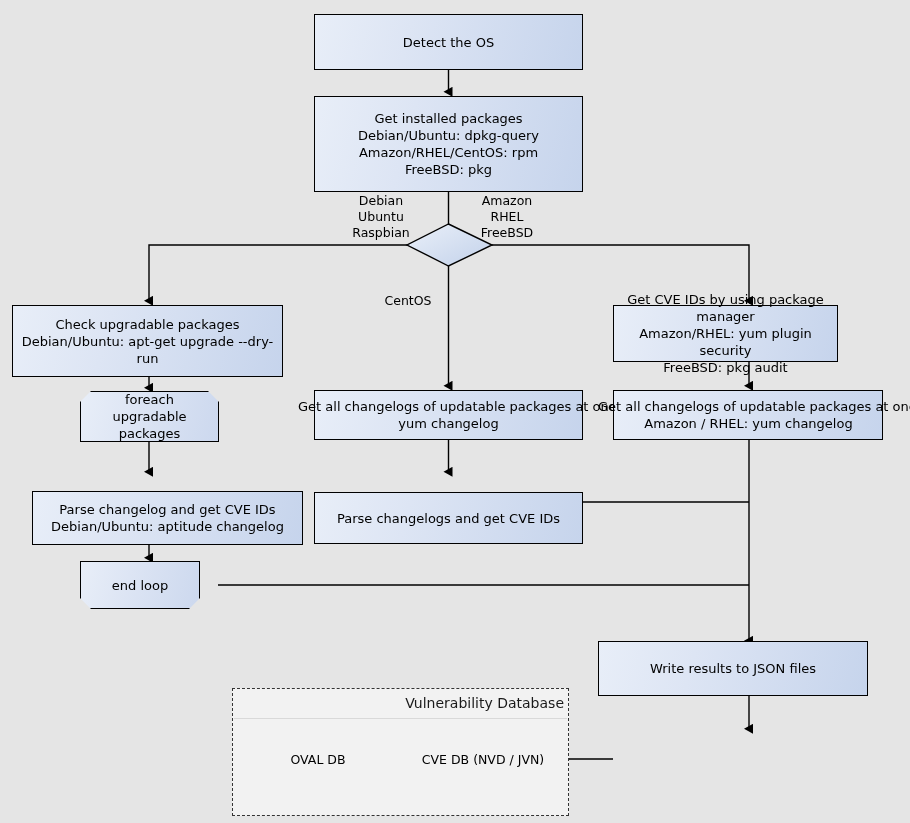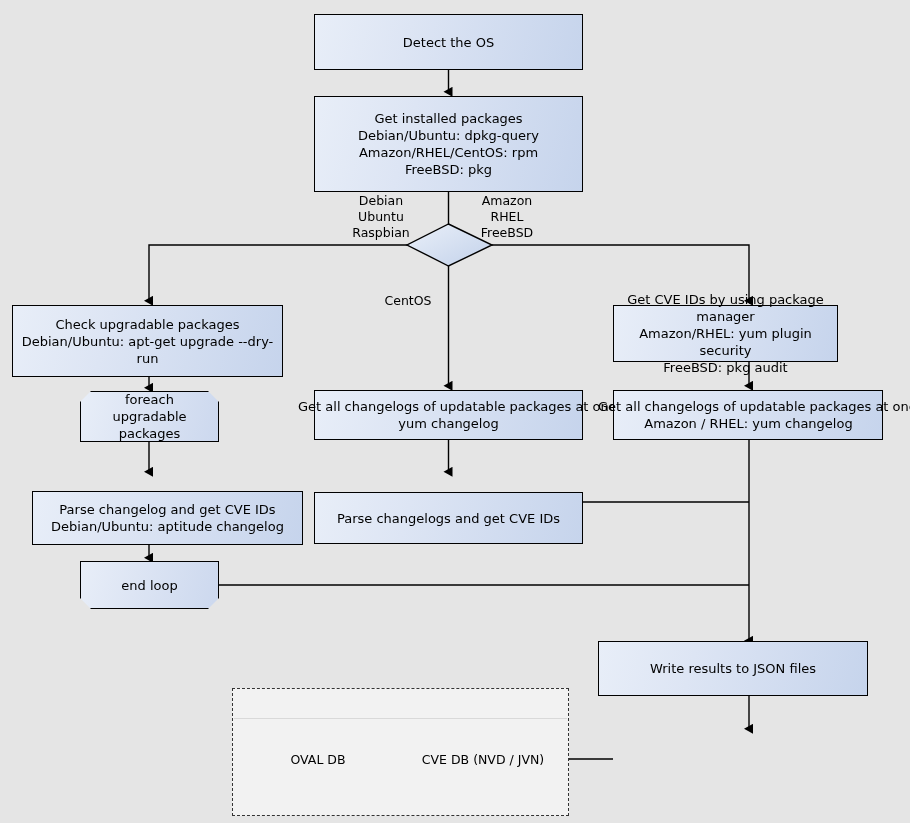--- a/index.html
+++ b/index.html
@@ -192,21 +192,21 @@
   <div class="node loop-start" style="left:80px; top:391px; width:139px; height:51px;">
     <span style="white-space:pre-line;">foreach
 upgradable  packages</span>
   </div>
 
   <div class="node proc" style="left:14px; top:491px; width:271px; height:54px;margin-left:18px;">
     <span style="white-space:pre-line;">Parse changelog and get  CVE IDs
 Debian/Ubuntu: aptitude changelog</span>
   </div>
 
-  <div class="node loop-end" style="left:80px; top:561px; width:139px; height:48px;">
+  <div class="node loop-end" style="left:80px; top:561px; width:120px; height:48px;">
     <span style="white-space:pre-line;">end loop</span>
   </div>
 
   <div class="node proc" style="left:314px; top:390px; width:269px; height:50px;">
   </div>
   <div class="overflow-label" style="left: 298px; top: 398px; width: 301px; white-space: pre;" style2="">Get all changelogs of updatable packages at once
 yum changelog</div>
 
   <div class="node proc" style="left:314px; top:492px; width:269px; height:52px;">
     <span style="white-space:pre-line;">Parse changelogs and get CVE IDs</span>
@@ -223,17 +223,18 @@
   <div class="overflow-label" style="left: 598px; top: 398px; width: 301px; white-space: pre;">Get all changelogs of updatable packages at once
 Amazon / RHEL: yum changelog</div>
 
   <div class="node proc" style="left:598px; top:641px; width:270px; height:55px;">
     <span style="white-space:pre-line;">Write results to JSON files</span>
   </div>
 
 
   <div class="group-box" style="left:232px; top:688px; width:337px; height:128px;"></div>
   <div class="group-headrule" style="left:234px; top:718px; width:333px; height:0;"></div>
+  <div class="group-title" style="left:259px; top:695px; width:305px;">Vulnerability Database</div>
 
   <div class="cyl-label" style="left:253px; top:752px; width:130px;">OVAL DB</div>
   <div class="cyl-label" style="left:413px; top:752px; width:140px;">CVE DB (NVD / JVN)</div>
 
 </div>
 
 </body></html>

